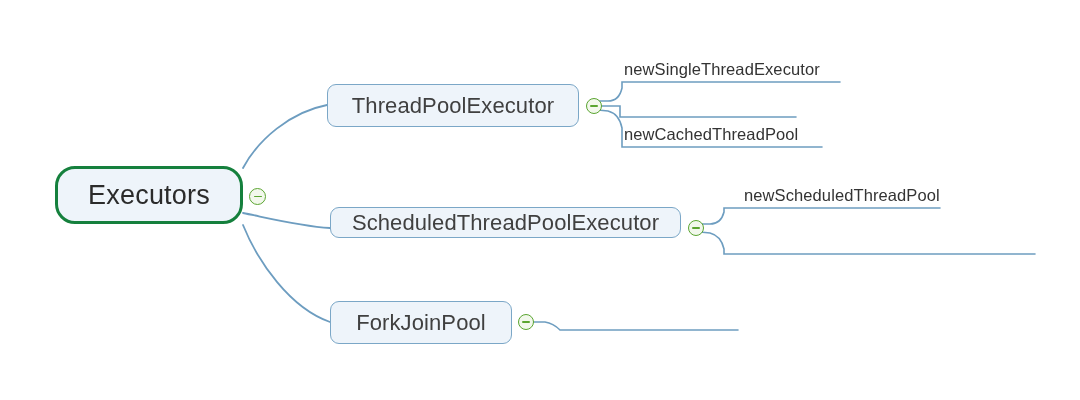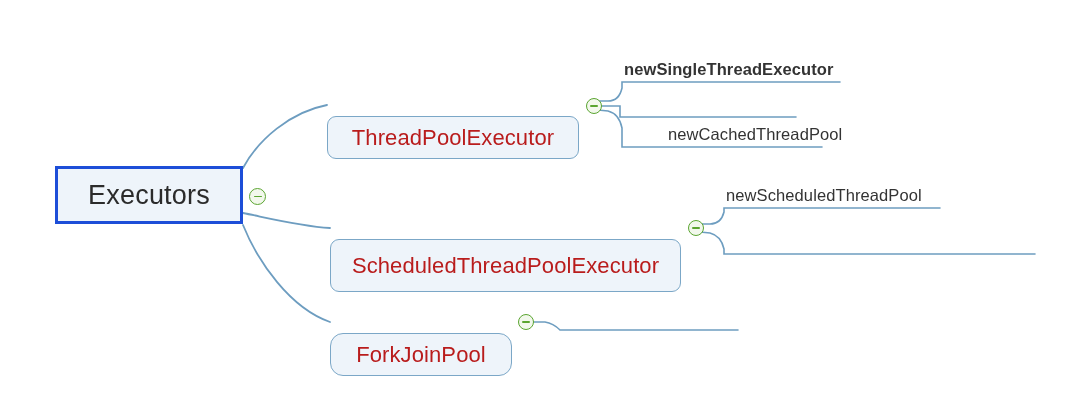--- a/index.html
+++ b/index.html
@@ -33,33 +33,32 @@
   .node {
     position: absolute;
     box-sizing: border-box;
     display: flex;
     align-items: center;
     justify-content: center;
     background: #eef4fa;
     white-space: nowrap;
   }
   .node-root {
-    border: 3px solid #1d4ed8;
-    border-radius: 0;
+    border: 3px solid #15803d;
+    border-radius: 20px;
     color: #2b2b2b;
     font-size: 27px;
     letter-spacing: 0.2px;
   }
   .node-branch {
     border: 1.5px solid #7ba7c7;
     border-radius: 9px;
-    color: #b91c1c;
+    color: #404040;
     font-size: 22px;
     letter-spacing: 0.1px;
-    margin-top: 32px;
   }
   .node-label {
     display: block;
     line-height: 1;
   }
   
   .leaf {
     position: absolute;
     color: #333333;
     font-size: 16.5px;
@@ -120,33 +119,33 @@
     <span class="bar"></span>
   </div>
 
   <div class="node node-branch" style="left:327px; top:84px; width:252px; height:43px;">
     <span class="node-label">ThreadPoolExecutor</span>
   </div>
   <div class="toggle toggle-branch" style="left:586px; top:98px;">
     <span class="bar"></span>
   </div>
 
-  <div class="leaf" style="left:624px; top:61px;font-weight:bold;">newSingleThreadExecutor</div>
-  <div class="leaf" style="left:624px; top:126px;padding-left:44px;">newCachedThreadPool</div>
+  <div class="leaf" style="left:624px; top:61px;">newSingleThreadExecutor</div>
+  <div class="leaf" style="left:624px; top:126px;">newCachedThreadPool</div>
 
-  <div class="node node-branch" style="left:330px; top:207px; width:351px; height:53px;">
+  <div class="node node-branch" style="left:330px; top:207px; width:351px; height:31px;">
     <span class="node-label">ScheduledThreadPoolExecutor</span>
   </div>
   <div class="toggle toggle-branch" style="left:688px; top:220px;">
     <span class="bar"></span>
   </div>
 
-  <div class="leaf" style="left:726px; top:187px;">newScheduledThreadPool</div>
+  <div class="leaf" style="left:744px; top:187px;">newScheduledThreadPool</div>
 
-  <div class="node node-branch" style="left:330px; top:301px; width:182px; height:43px;border-radius:13px;">
+  <div class="node node-branch" style="left:330px; top:301px; width:182px; height:43px;">
     <span class="node-label">ForkJoinPool</span>
   </div>
   <div class="toggle toggle-branch" style="left:518px; top:314px;">
     <span class="bar"></span>
   </div>
 
 
 </div>
 
 </body></html>

